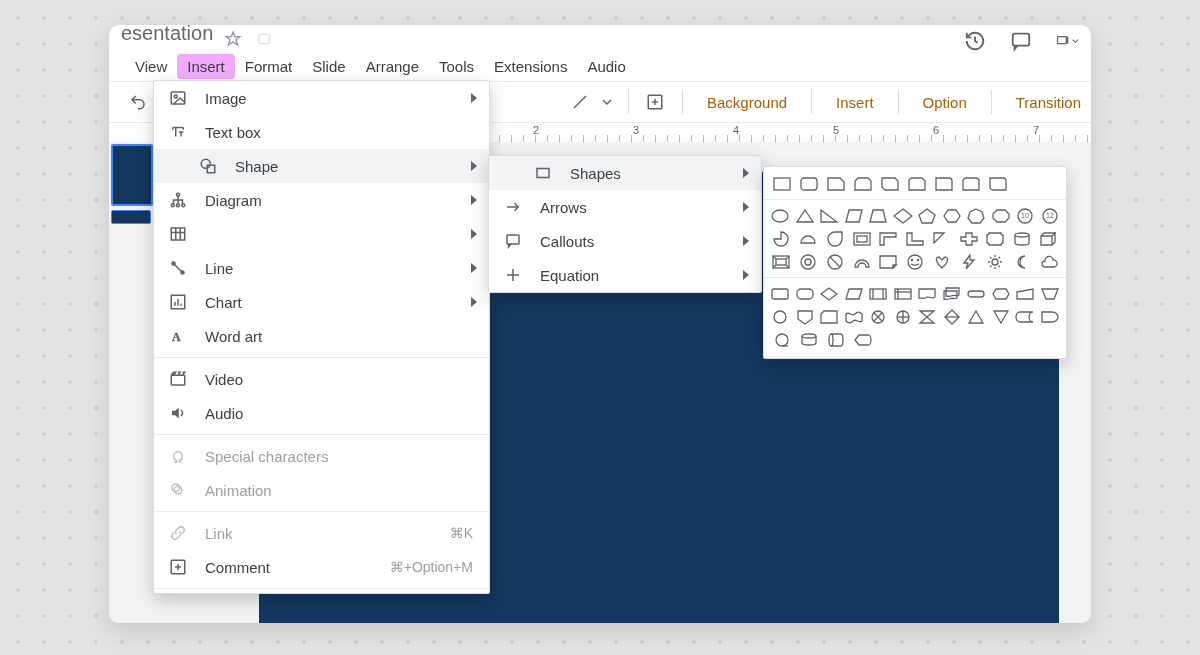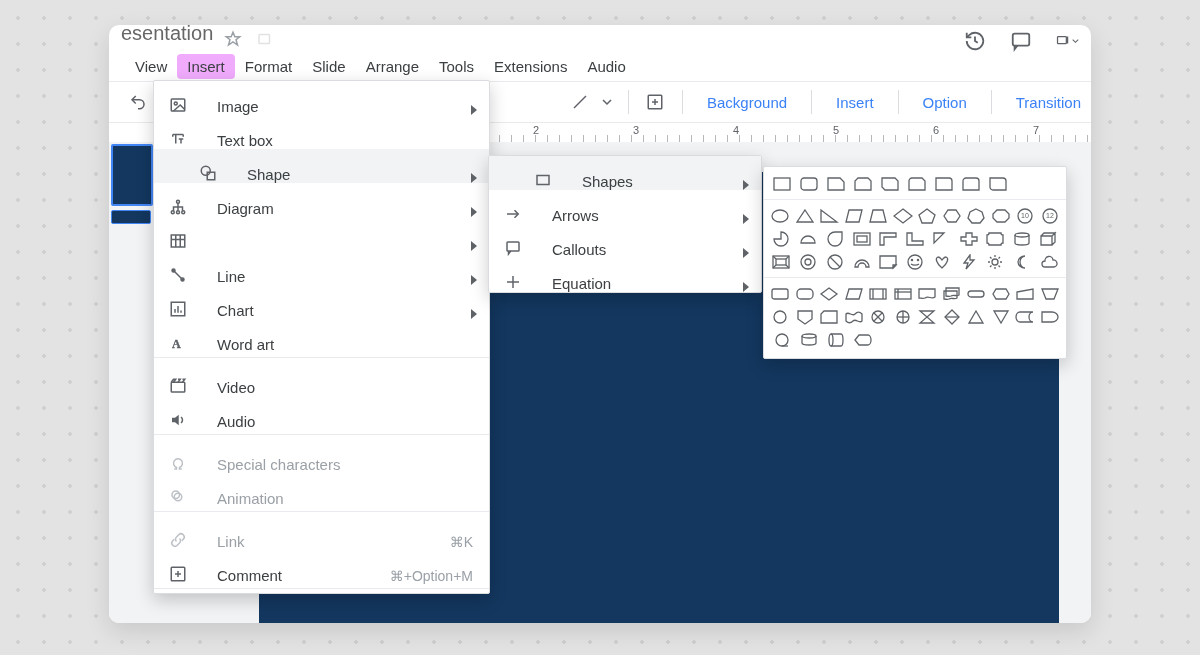--- a/index.html
+++ b/index.html
@@ -60,21 +60,21 @@
   .menubar .mitem { padding: 4px 10px; border-radius:4px; cursor:default; }
   .menubar .mitem.active { background:#f0abfc; }
 
   
   .toolbar {
     display:flex; align-items:center;
     height:40px;
     border-bottom: 1px solid #e8eaed;
     padding-left:16px; gap:8px;
     font-size:15px;
-    color:#3b82f6;
+    color:#a16207;
   }
   .toolbar .tbtn {
     width:26px; height:26px; display:flex; align-items:center; justify-content:center;
     border-radius:4px; color:#5f6368; cursor:default;
   }
   .toolbar .sep { width:1px; height:24px; background:#dadce0; margin:0 6px;}
   .toolbar .txtbtn { padding:6px 10px; cursor:default;}
   .toolbar .spacer-to-right { width:380px; } 
 
   
@@ -112,23 +112,23 @@
   .menu {
     position:absolute;
     background:#fff;
     border:1px solid #dadce0;
     border-radius:2px;
     box-shadow: 0 6px 18px rgba(0,0,0,.2);
     font-size:15px;
     color:#3c4043;
   }
   .menu .row {
-    display:flex; align-items:flex-end;
+    display:flex; align-items:center;
     height:34px; padding:0 16px 0 14px;
-    gap:29px;
+    gap:17px;
     position:relative;
   }
   .menu .row:hover, .menu .row.highlight { background:#f1f3f4;padding-left:44px; }
   .menu .row.disabled { color:#9aa0a6;}
   .menu .sep { height:1px; background:#e8eaed; margin:4px 0;}
   .menu .icon { width:20px; height:20px; display:flex; align-items:center; justify-content:center; color:#5f6368; flex-shrink:0;}
   .menu .label { flex:1;}
   .menu .shortcut { color:#9aa0a6; font-size:14px;}
   .menu .sub-arrow {
     position:absolute; right:12px; width:0; height:0;

